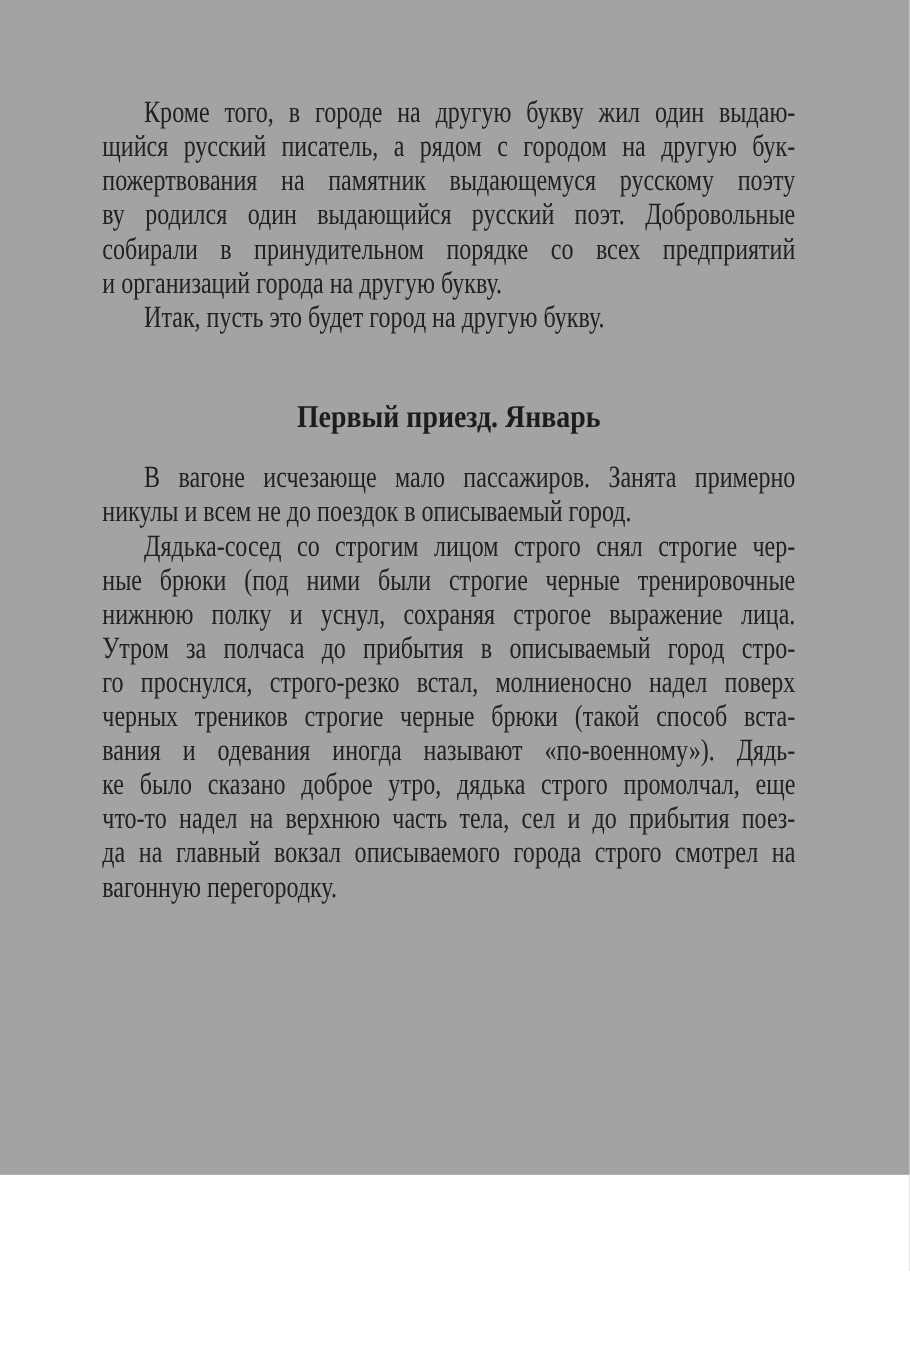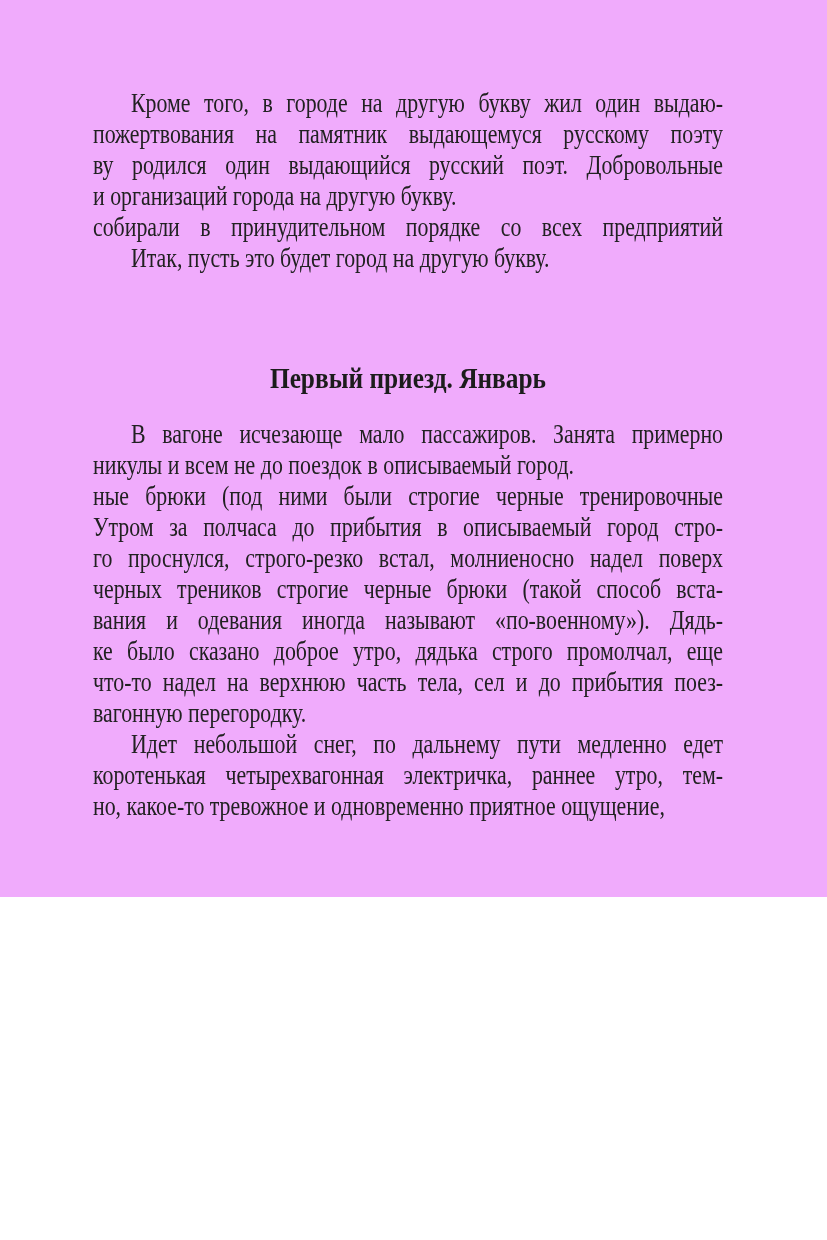--- a/index.html
+++ b/index.html
@@ -3,43 +3,43 @@
 <meta charset="utf-8">
 <style>
   html, body { margin: 0; padding: 0; }
   body {
     width: 827px; height: 1240px;
     background: #ffffff;
     font-family: "Liberation Serif", serif;
   }
   .page {
     position: relative;
-    width: 827px; height: 897px;
-    background: #f0abfc;
+    width: 827px; height: 1068px;
+    background: #a3a3a3;
     overflow: hidden;
   }
   .text-column {
     position: absolute;
     left: 93px; top: 87px;
     width: 630px;
   }
   .paragraph { margin: 0; }
   .line {
     height: 31px;
     line-height: 31px;
     font-size: 28px;
     color: #212121;
     white-space: nowrap;
   }
   .ln {
     display: inline-block;
     transform-origin: 0 50%;
   }
   .chapter-heading {
-    margin-top: 90px;
+    margin-top: 60px;
     margin-bottom: 24px;
     height: 31px;
     line-height: 31px;
     text-align: center;
     font-weight: bold;
     font-size: 29px;
     color: #1c1c1c;
     white-space: nowrap;
   }
   .hd-inner {
@@ -57,45 +57,44 @@
     color: #2a2a2a;
   }
 </style>
 </head>
 <body>
 
 <div class="page">
   <div class="text-column" id="text-column">
       <div class="paragraph">
         <div class="line"><span class="ln" style="margin-left: 38px; word-spacing: 10.31px; transform: scaleX(0.78);">Кроме того, в городе на другую букву жил один выдаю-</span></div>
+        <div class="line"><span class="ln" style="word-spacing: 10.95px; transform: scaleX(0.78);">щийся русский писатель, а рядом с городом на другую бук-</span></div>
         <div class="line"><span class="ln" style="word-spacing: 20.61px; transform: scaleX(0.78);">пожертвования на памятник выдающемуся русскому поэту</span></div>
         <div class="line"><span class="ln" style="word-spacing: 16.72px; transform: scaleX(0.78);">ву родился один выдающийся русский поэт. Добровольные</span></div>
+        <div class="line"><span class="ln" style="word-spacing: 19.18px; transform: scaleX(0.78);">собирали в принудительном порядке со всех предприятий</span></div>
         <div class="line"><span class="ln" style="transform: scaleX(0.78);">и организаций города на другую букву.</span></div>
-        <div class="line"><span class="ln" style="word-spacing: 19.18px; transform: scaleX(0.78);">собирали в принудительном порядке со всех предприятий</span></div>
       </div>
       <div class="paragraph">
         <div class="line"><span class="ln" style="margin-left: 38px; transform: scaleX(0.78);">Итак, пусть это будет город на другую букву.</span></div>
       </div>
       <div class="chapter-heading"><span class="hd-inner" style="transform: scaleX(0.8739);">Первый приезд. Январь</span></div>
       <div class="paragraph">
         <div class="line"><span class="ln" style="margin-left: 38px; word-spacing: 14.42px; transform: scaleX(0.78);">В вагоне исчезающе мало пассажиров. Занята примерно</span></div>
         <div class="line"><span class="ln" style="transform: scaleX(0.78);">никулы и всем не до поездок в описываемый город.</span></div>
       </div>
       <div class="paragraph">
+        <div class="line"><span class="ln" style="margin-left: 38px; word-spacing: 11.04px; transform: scaleX(0.78);">Дядька-сосед со строгим лицом строго снял строгие чер-</span></div>
         <div class="line"><span class="ln" style="word-spacing: 13.72px; transform: scaleX(0.78);">ные брюки (под ними были строгие черные тренировочные</span></div>
+        <div class="line"><span class="ln" style="word-spacing: 14.22px; transform: scaleX(0.78);">нижнюю полку и уснул, сохраняя строгое выражение лица.</span></div>
         <div class="line"><span class="ln" style="word-spacing: 13.09px; transform: scaleX(0.78);">Утром за полчаса до прибытия в описываемый город стро-</span></div>
         <div class="line"><span class="ln" style="word-spacing: 13.1px; transform: scaleX(0.78);">го проснулся, строго-резко встал, молниеносно надел поверх</span></div>
         <div class="line"><span class="ln" style="word-spacing: 12.5px; transform: scaleX(0.78);">черных треников строгие черные брюки (такой способ вста-</span></div>
         <div class="line"><span class="ln" style="word-spacing: 18.65px; transform: scaleX(0.78);">вания и одевания иногда называют «по-военному»). Дядь-</span></div>
         <div class="line"><span class="ln" style="word-spacing: 11.32px; transform: scaleX(0.78);">ке было сказано доброе утро, дядька строго промолчал, еще</span></div>
         <div class="line"><span class="ln" style="word-spacing: 7.28px; transform: scaleX(0.78);">что-то надел на верхнюю часть тела, сел и до прибытия поез-</span></div>
+        <div class="line"><span class="ln" style="word-spacing: 8.89px; transform: scaleX(0.78);">да на главный вокзал описываемого города строго смотрел на</span></div>
         <div class="line"><span class="ln" style="transform: scaleX(0.78);">вагонную перегородку.</span></div>
       </div>
       <div class="paragraph">
-      </div>
-      <div class="paragraph">
-        <div class="line"><span class="ln" style="margin-left: 38px; word-spacing: 14.25px; transform: scaleX(0.78);">Идет небольшой снег, по дальнему пути медленно едет</span></div>
-        <div class="line"><span class="ln" style="word-spacing: 18.21px; transform: scaleX(0.78);">коротенькая четырехвагонная электричка, раннее утро, тем-</span></div>
-        <div class="line"><span class="ln" style="transform: scaleX(0.78);">но, какое-то тревожное и одновременно приятное ощущение,</span></div>
       </div>
     </div>
   <div class="page-number">9</div>
 </div>
 
 </body></html>

